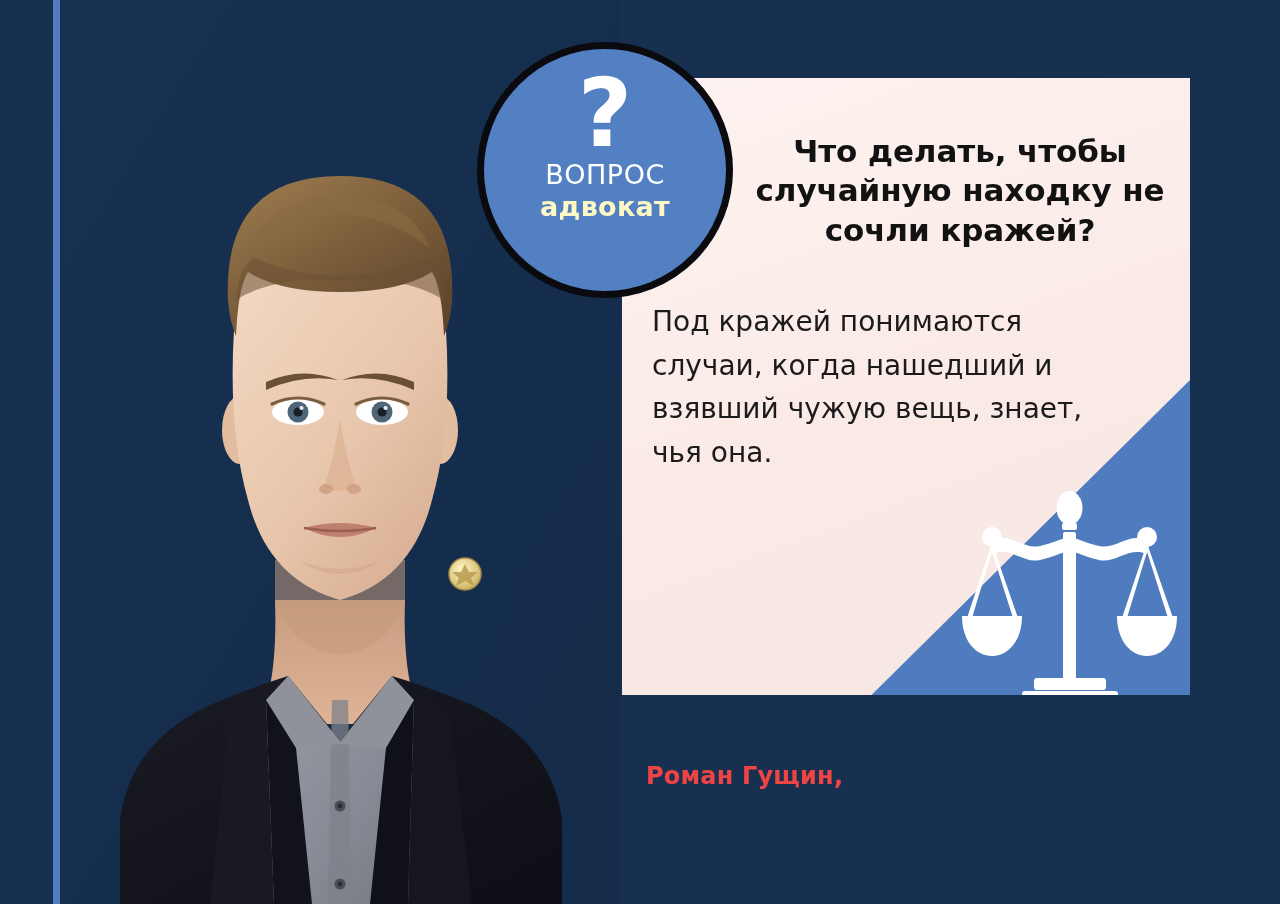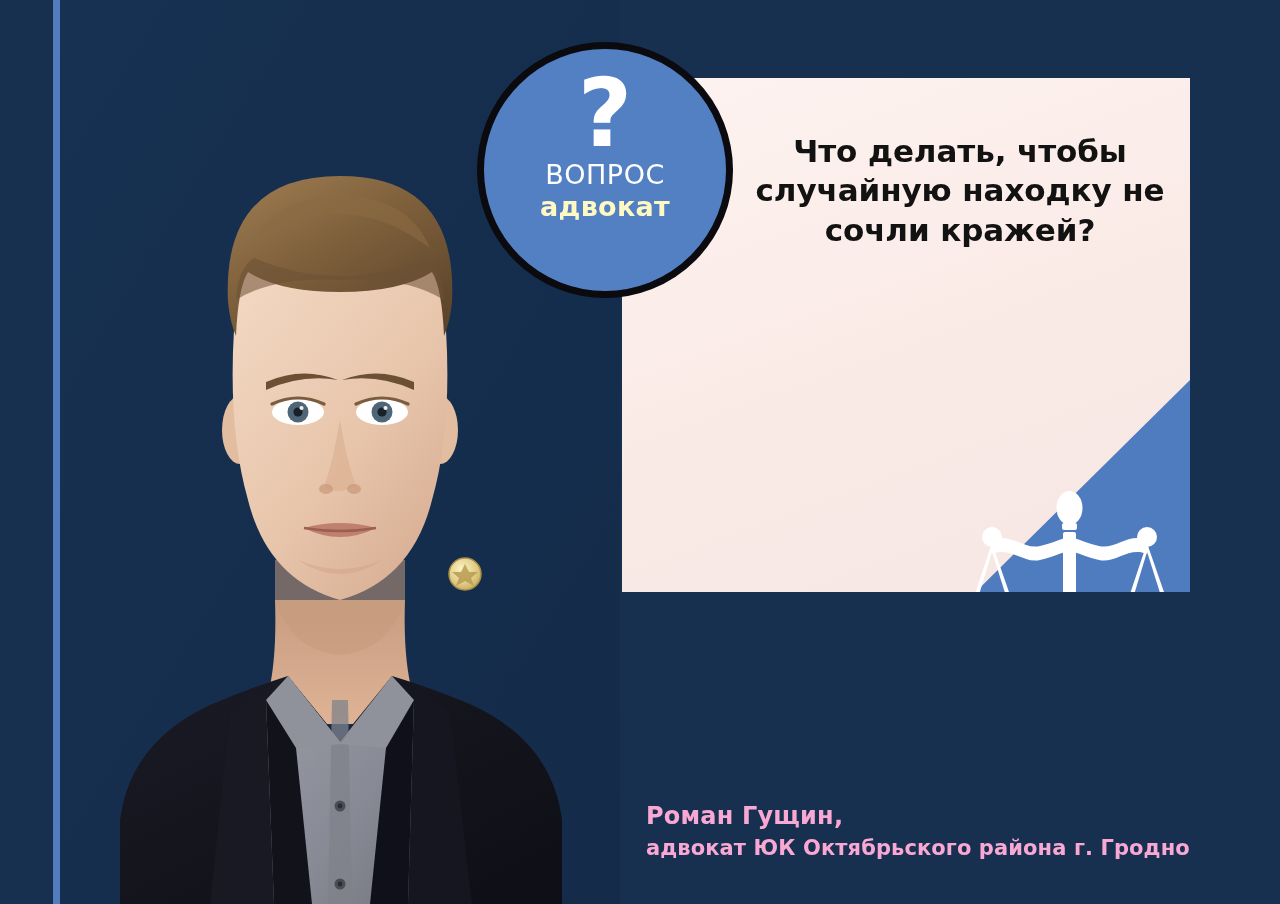--- a/index.html
+++ b/index.html
@@ -43,21 +43,21 @@
     overflow: hidden;
   }
   .portrait svg { display: block; }
 
   
   .card {
     position: absolute;
     left: 622px;
     top: 78px;
     width: 568px;
-    height: 514px;
+    height: 617px;
     background: #f0abfc;
     overflow: hidden;
   }
   .card-wash {
     position: absolute;
     inset: 0;
     background: linear-gradient(160deg, #fdf3f0 0%, #faeae6 55%, #f7e7e4 100%);
   }
   .card-triangle {
     position: absolute;
@@ -137,23 +137,23 @@
     font-weight: bold;
     color: #fef9c3;
     line-height: 1.18;
     letter-spacing: 0.3px;
   }
 
   
   .attrib {
     position: absolute;
     left: 646px;
-    top: 800px;
+    top: 760px;
     width: 600px;
-    color: #f9a8d4;
+    color: #ef4444;
   }
   .attrib-name {
     font-size: 24px;
     font-weight: bold;
     line-height: 1.35;
     letter-spacing: 0.2px;
   }
   .attrib-role {
     font-size: 21px;
     font-weight: bold;
@@ -287,20 +287,21 @@
 
   <div class="card">
     <div class="card-wash"></div>
 
     <svg class="card-triangle" viewBox="0 0 568 659" xmlns="http://www.w3.org/2000/svg">
       <polygon points="568,302 568,659 207,659" fill="#4f7cbe"></polygon>
     </svg>
 
     <div class="card-question">Что делать, чтобы случайную находку не сочли кражей?</div>
 
+    <div class="card-body">Под кражей понимаются случаи, когда нашедший и взявший чужую вещь, знает, чья она.</div>
 
     <svg class="scales" viewBox="0 0 215 228" xmlns="http://www.w3.org/2000/svg">
       <g fill="#ffffff">
 
         <ellipse cx="107.5" cy="20" rx="13" ry="17"></ellipse>
         <rect x="100" y="35" width="15" height="7" rx="2"></rect>
 
         <rect x="101" y="44" width="13" height="152" rx="2"></rect>
 
         <path d="M30 52 C48 44 62 62 78 58 C92 55 98 50 107.5 50
@@ -329,16 +330,15 @@
   </div>
 
   <div class="badge">
     <div class="badge-qmark">?</div>
     <div class="badge-line1">ВОПРОС</div>
     <div class="badge-line2">адвокат</div>
   </div>
 
   <div class="attrib">
     <div class="attrib-name">Роман Гущин,</div>
-    <div class="attrib-role">адвокат ЮК Октябрьского района г. Гродно</div>
   </div>
 
 </div>
 
 </body></html>

